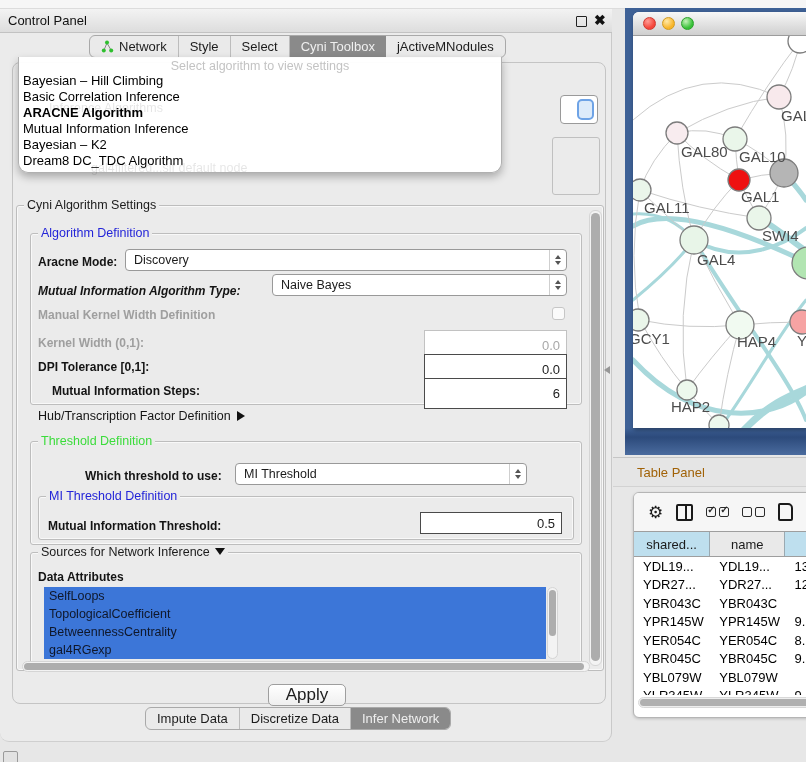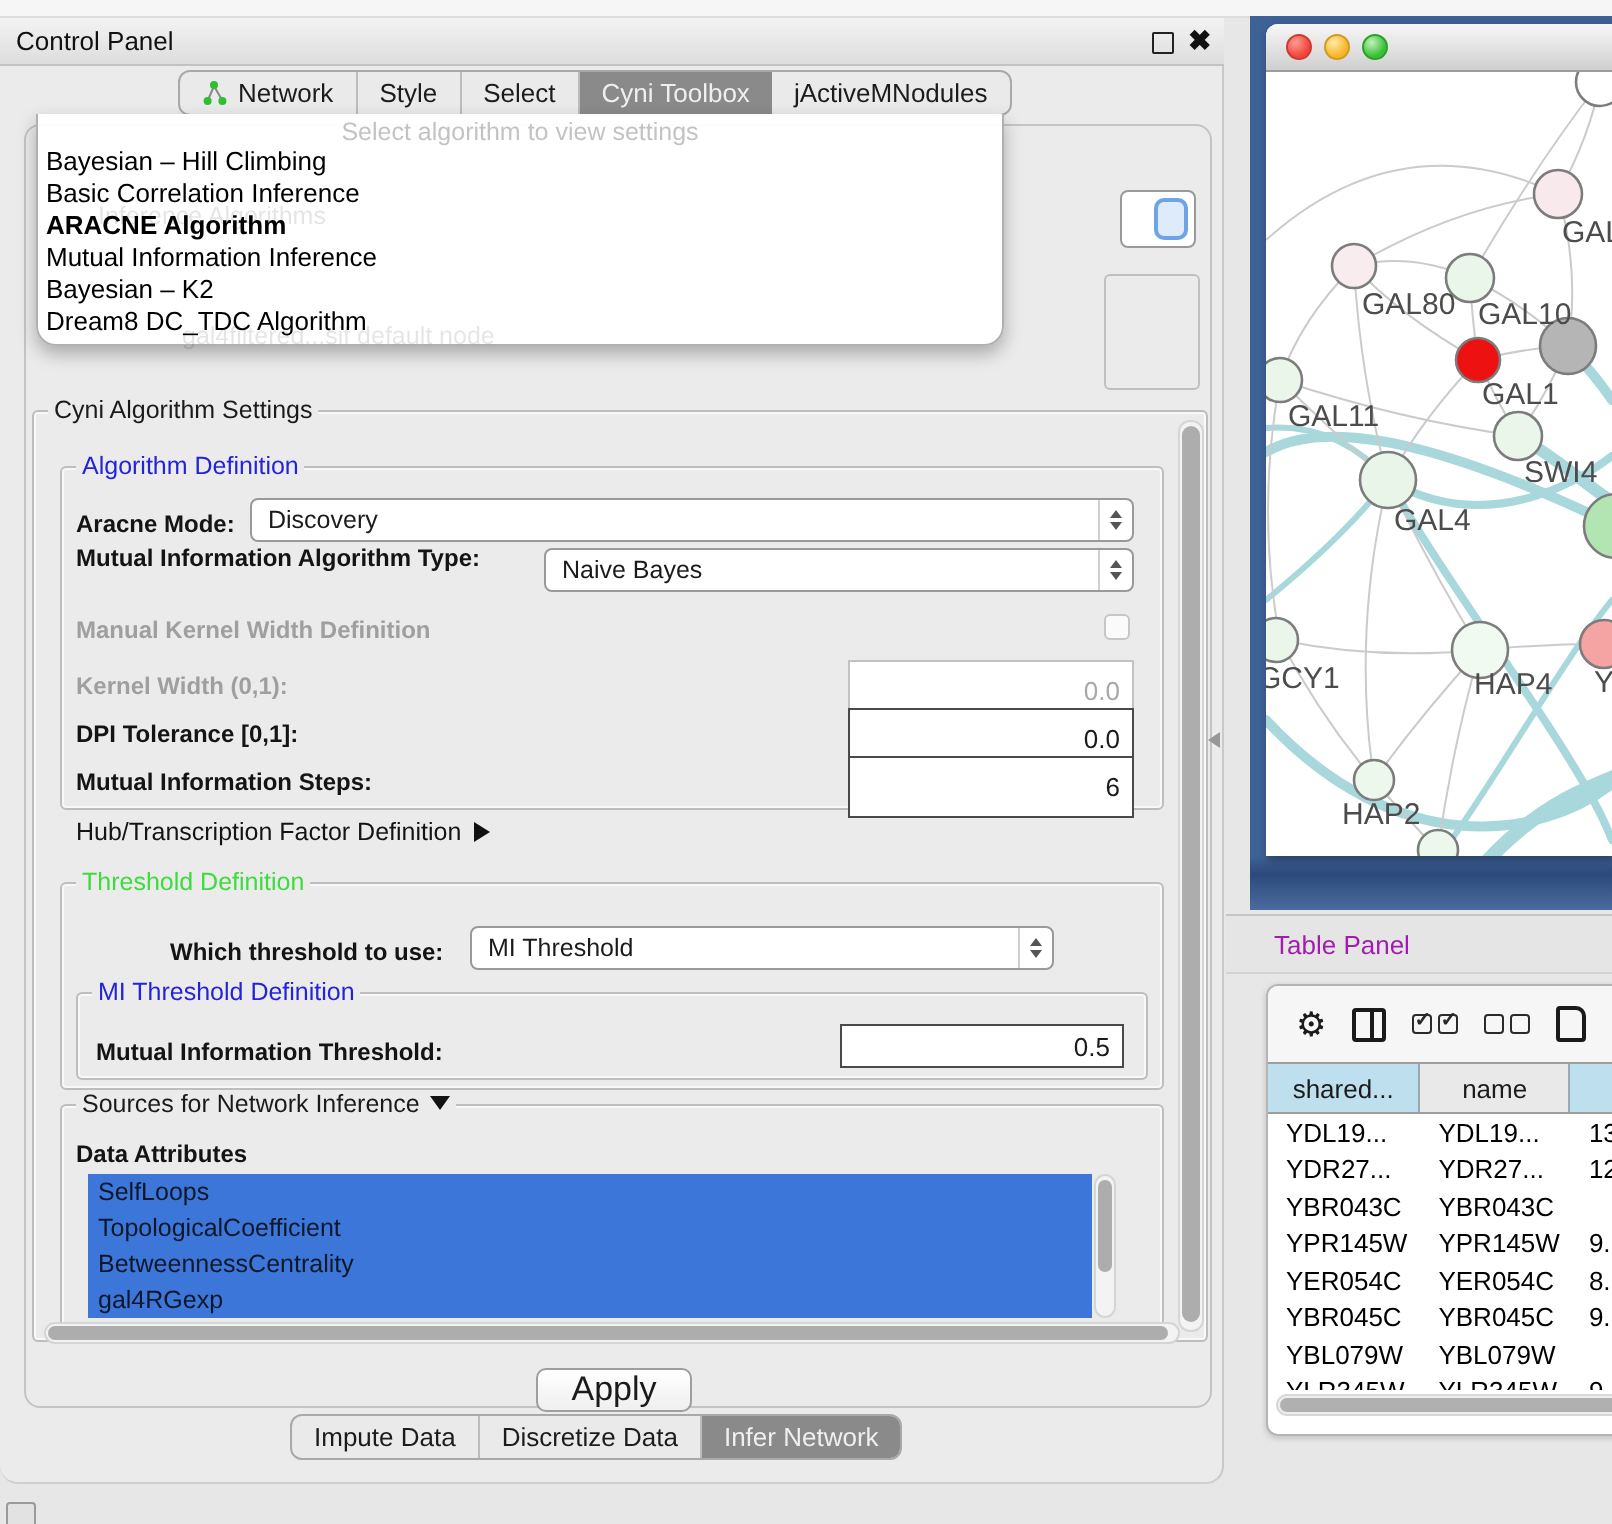--- a/index.html
+++ b/index.html
@@ -109,21 +109,21 @@
   .tl.green  { background:radial-gradient(circle at 35% 30%, #c4f2b9, #38c138 65%); border:1px solid #2ba12b; }
   #net-canvas { position:absolute; left:0; top:24px; width:173px; height:392px; }
   .edge { fill:none; stroke:#cbcbcb; stroke-width:1; }
   .tedge { fill:none; stroke:#a8d8db; stroke-linecap:round; }
   .node { stroke:#7c7c7c; stroke-width:1.3; }
   .nlabel { font-family:"Liberation Sans",sans-serif; font-size:15px; fill:#4c4c4c; }
 
   
   #table-bar { left:613px; top:457px; width:193px; height:30px; background:#e5e5e5;
     border-top:1px solid #c6c6c6; border-bottom:1px solid #d2d2d2; display:flex; align-items:center; }
-  #table-bar span { font-size:13px; color:#a21caf; padding-left:24px; }
+  #table-bar span { font-size:13px; color:#a16207; padding-left:24px; }
 
   #table-window { left:633px; top:492px; width:200px; height:226px; background:#fff;
     border:1px solid #b5b5b5; border-radius:6px; box-shadow:0 1px 3px rgba(0,0,0,0.18); overflow:hidden; }
   #tbl-toolbar { position:absolute; left:0; top:0; width:100%; height:38px; background:#f6f6f6;
     display:flex; align-items:center; column-gap:13px; padding-left:14px; }
   #gear { font-size:17px; color:#1a1a1a; line-height:1; }
   #col-ico { width:17px; height:17px; border:2px solid #1a1a1a; border-radius:2px; position:relative; }
   #col-ico::after { content:""; position:absolute; left:50%; top:0; bottom:0; width:2px; background:#1a1a1a; }
   .cb-pair { display:flex; column-gap:3px; }
   .cb { width:10px; height:10px; border:1.6px solid #2a2a2a; border-radius:2px; position:relative; }
@@ -204,39 +204,39 @@
 
   <div class="lbl" style="left:38px; top:246px;">Aracne Mode:</div>
   <div class="combo" style="left:125px; top:240px; width:442px;">
     <span>Discovery</span>
     <span class="arrows">
         <span class="tri-up"></span>
         <span class="tri-dn"></span>
       </span>
   </div>
 
-  <div class="lbl" style="left:38px; top:263px;">Mutual Information Algorithm Type:</div>
+  <div class="lbl" style="left:38px; top:275px;font-style:italic;">Mutual Information Algorithm Type:</div>
   <div class="combo" style="left:272px; top:265px; width:295px;">
     <span>Naive Bayes</span>
     <span class="arrows">
         <span class="tri-up"></span>
         <span class="tri-dn"></span>
       </span>
   </div>
 
   <div class="lbl dis" style="left:38px; top:299px;">Manual Kernel Width Definition</div>
   <div class="chk" style="left:552px; top:298px;"></div>
 
   <div class="lbl dis" style="left:38px; top:327px;">Kernel Width (0,1):</div>
   <div class="field dis" style="left:424px; top:321px; width:143px;">0.0</div>
 
   <div class="lbl" style="left:38px; top:351px;">DPI Tolerance [0,1]:</div>
   <div class="field" style="left:424px; top:345px; width:143px;">0.0</div>
 
-  <div class="lbl" style="left:38px; top:375px;text-align:center;">Mutual Information Steps:</div>
+  <div class="lbl" style="left:52px; top:375px;text-align:center;">Mutual Information Steps:</div>
   <div class="field" style="left:424px; top:369px; width:143px;">6</div>
 
   <div class="lbl plain" style="left:38px; top:400px;">
     <span>Hub/Transcription Factor Definition</span><span class="tri-right"></span>
   </div>
 
   <div class="abs group" style="left:30px; top:432px; width:552px; height:104px;"></div>
   <div class="gtitle green" style="left:38px; top:425px;">Threshold Definition</div>
 
   <div class="lbl" style="left:85px; top:460px;">Which threshold to use:</div>

